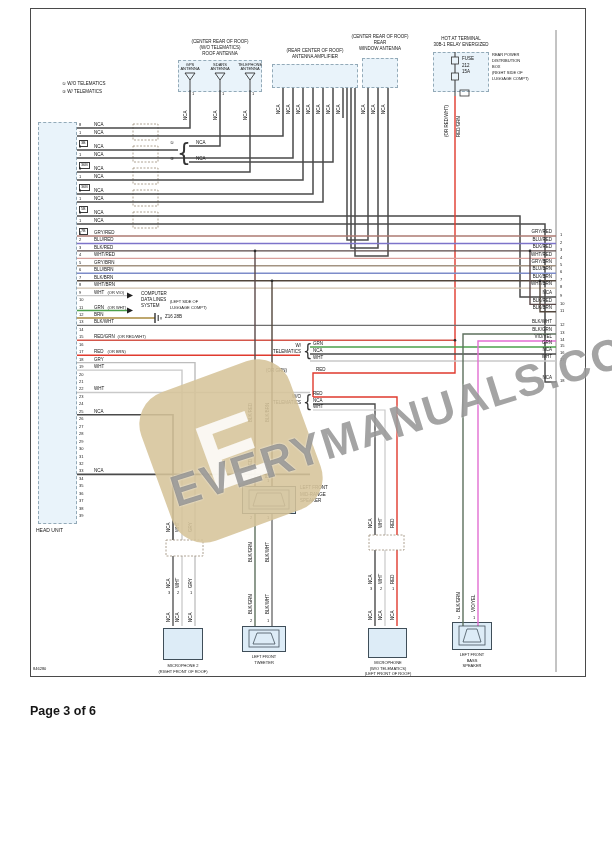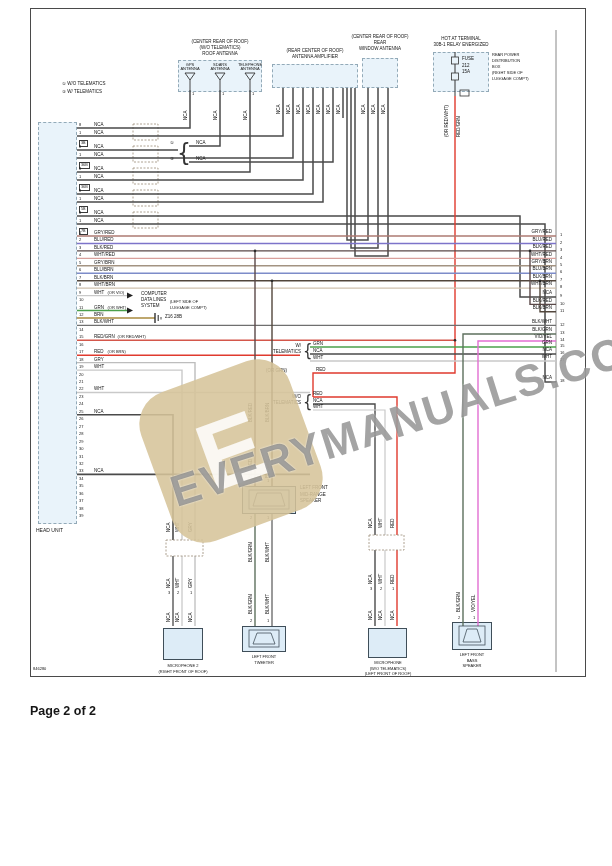--- a/index.html
+++ b/index.html
@@ -393,14 +393,14 @@
       <div class="lb s4" style="left: 267px; top: 619px;">1</div>
       <div class="lb s45" style="left: 456.5px; top: 612px; transform: rotate(-90deg); transform-origin: 0px 0px;">BLK/GRN</div>
       <div class="lb s45" style="left: 471.5px; top: 612px; transform: rotate(-90deg); transform-origin: 0px 0px;">VIO/YEL</div>
       <div class="lb s4" style="left: 458px; top: 616px;">2</div>
       <div class="lb s4" style="left: 473px; top: 616px;">1</div>
     </div>
 
   <div class="wm-logo">E</div>
   <div class="wm-text">EVERYMANUALS.COM</div>
 
-  <div class="footer">Page 2 of 2</div>
+  <div class="footer">Page 3 of 6</div>
 </div>
 
 </body></html>

